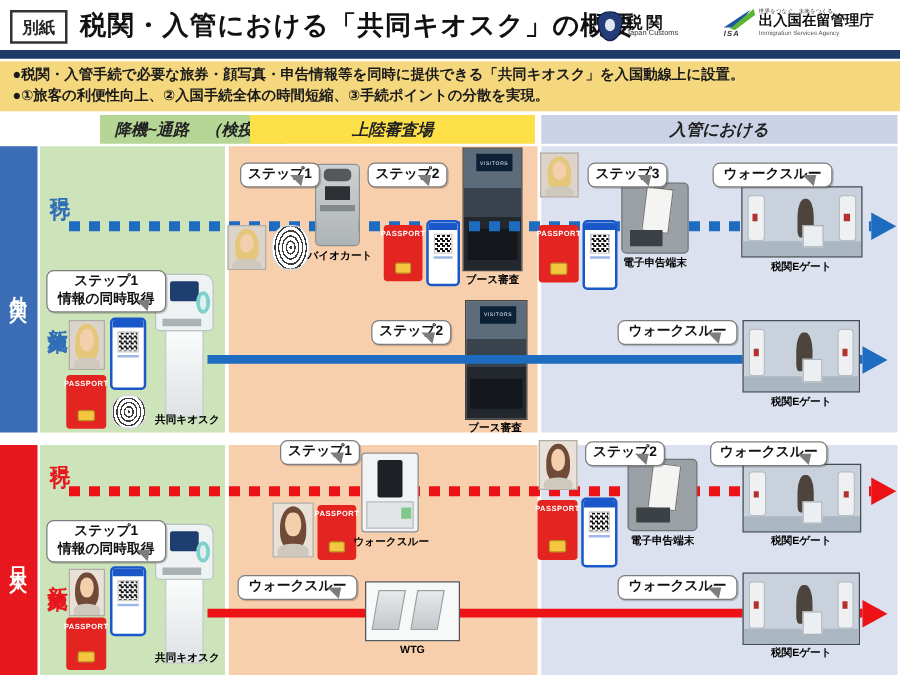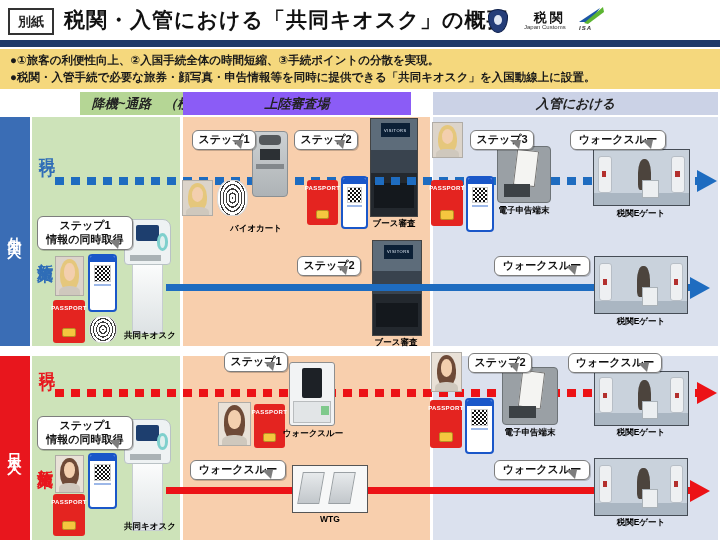--- a/index.html
+++ b/index.html
@@ -5,40 +5,40 @@
   * { margin:0; padding:0; box-sizing:border-box; }
   html,body { width:720px; height:540px; }
   body { font-family:"Liberation Sans","DejaVu Sans",sans-serif; background:#fff; position:relative; overflow:hidden; }
   .abs { position:absolute; }
 
   
   .tag-box { left:8px; top:8px; width:46px; height:27px; border:2px solid #333; display:flex; align-items:center; justify-content:center; font-size:13px; font-weight:bold; color:#222; }
   .page-title { left:64px; top:6px; font-size:21px; font-weight:bold; color:#111; letter-spacing:1px; white-space:nowrap; }
   .navy-bar { left:0; top:40px; width:720px; height:7px; background:#1f3a68; }
 
-  .customs-logo { left:488px; top:9px; display:flex; gap:16px; align-items:center;text-align:right; }
+  .customs-logo { left:478px; top:9px; display:flex; gap:3px; align-items:center; }
   .shield { width:20px; height:24px; background:#243d78; border:1px solid #0e1f4a; border-radius:50% 50% 50% 50% / 28% 28% 66% 66%; position:relative; }
   .shield::after { content:""; position:absolute; left:27%; top:24%; width:46%; height:46%; background:#dfe6f2; border-radius:50%; }
   .logo-name { font-size:13px; font-weight:bold; color:#111; letter-spacing:3px; line-height:1; }
   .logo-sub { font-size:6px; color:#333; line-height:1.3; }
   .isa-logo { left:578px; top:6px; display:flex; gap:3px; align-items:center; }
   .swoosh { position:relative; width:26px; height:24px; }
   .isa-abbr { position:absolute; left:1px; bottom:-1px; font-size:6px; font-style:italic; font-weight:bold; color:#333; letter-spacing:1px; }
   .isa-text .slogan { font-size:4.5px; color:#444; }
   .isa-text .name { font-size:11.5px; font-weight:bold; color:#111; line-height:1.1; }
   .isa-text .sub { font-size:5px; color:#555; }
 
   
   .banner { left:0; top:49px; width:720px; height:40px; background:#f5d87d; padding:3px 10px; }
   .banner p { font-size:11.5px; font-weight:bold; color:#1a1a1a; line-height:1.45; white-space:nowrap; }
 
   
   .zone-h { top:92px; height:23px; display:flex; align-items:center; justify-content:center; font-size:13px; font-weight:bold; font-style:italic; color:#222; }
   .zh1 { left:32px; width:148px; background:#b5d695;margin-left:48px; }
-  .zh2 { left:183px; width:228px; background:#8b5cf6; }
+  .zh2 { left:200px; width:228px; background:#fde047; }
   .zh3 { left:433px; width:285px; background:#cbd2e6; }
   .panel { z-index:0; }
   .green { background:#cde3b9; }
   .orange { background:#f8cfad; }
   .lav { background:#dbe1ee; }
   .side-bar { width:30px; display:flex; align-items:center; justify-content:center; z-index:1; }
   .bar-blue { background:#3a6db5; }
   .bar-red { background:#e8161d; }
   .vtext { writing-mode:vertical-rl; text-orientation:upright; }
   .bar-label { color:#fff; font-size:14px; font-weight:bold; letter-spacing:4px; }
@@ -130,27 +130,32 @@
 </div>
 
 <div class="abs isa-logo">
   <div class="swoosh">
     <svg width="26" height="24" viewBox="0 0 26 24">
       <polygon points="1,16 22,2 12,16" fill="#1c57a5"></polygon>
       <polygon points="6,17 25,1 26,6 10,18" fill="#5cb531"></polygon>
     </svg>
     <span class="isa-abbr">ISA</span>
   </div>
+  <div class="isa-text">
+    <div class="slogan">世界をつなぐ。未来をつくる。</div>
+    <div class="name">出入国在留管理庁</div>
+    <div class="sub">Immigration Services Agency</div>
+  </div>
 </div>
 
 <div class="abs navy-bar"></div>
 
 <div class="abs banner">
+  <p>●税関・入管手続で必要な旅券・顔写真・申告情報等を同時に提供できる「共同キオスク」を入国動線上に設置。</p>
   <p>●①旅客の利便性向上、②入国手続全体の時間短縮、③手続ポイントの分散を実現。</p>
-  <p>●税関・入管手続で必要な旅券・顔写真・申告情報等を同時に提供できる「共同キオスク」を入国動線上に設置。</p>
 </div>
 
 <div class="abs zone-h zh1">降機~通路　（検疫）</div>
 <div class="abs zone-h zh2">上陸審査場</div>
 <div class="abs zone-h zh3">入管における</div>
 
 <div class="abs side-bar bar-blue" style="left:0;top:117px;height:229px;">
   <span class="vtext bar-label">外国人</span>
 </div>
 <div class="abs panel green" style="left:32px;top:117px;width:148px;height:229px;"></div>
@@ -177,21 +182,21 @@
 <div class="abs arr arr-red" style="left:697px;top:382px;"></div>
 <div class="abs flow sol-red" style="left:166px;top:487px;width:524px;"></div>
 <div class="abs arr arr-red" style="left:690px;top:480px;"></div>
 
 <div class="abs bubble" style="left:192px;top:130px;width:64px;">ステップ1</div>
 <div class="abs biocart" style="left:252px;top:131px;width:36px;height:66px;">
   <div class="bc-head"></div>
     <div class="bc-scr"></div>
     <div class="bc-tray"></div>
 </div>
-<div class="abs cap" style="left:224px;top:199px;width:64px;margin-top:24px;">バイオカート</div>
+<div class="abs cap" style="left:240px;top:199px;width:64px;">バイオカート</div>
 
 <div class="abs face face-f" style="left:182px;top:180px;width:31px;height:36px;">
   <div class="hair hair-f"></div>
     <div class="head"></div>
     <div class="shoulders"></div>
 </div>
 <div class="abs fp" style="left:217px;top:180px;width:31px;height:36px;"></div>
 
 <div class="abs bubble" style="left:294px;top:130px;width:64px;">ステップ2</div>
 <div class="abs pp" style="left:307px;top:180px;width:31px;height:45px;">

